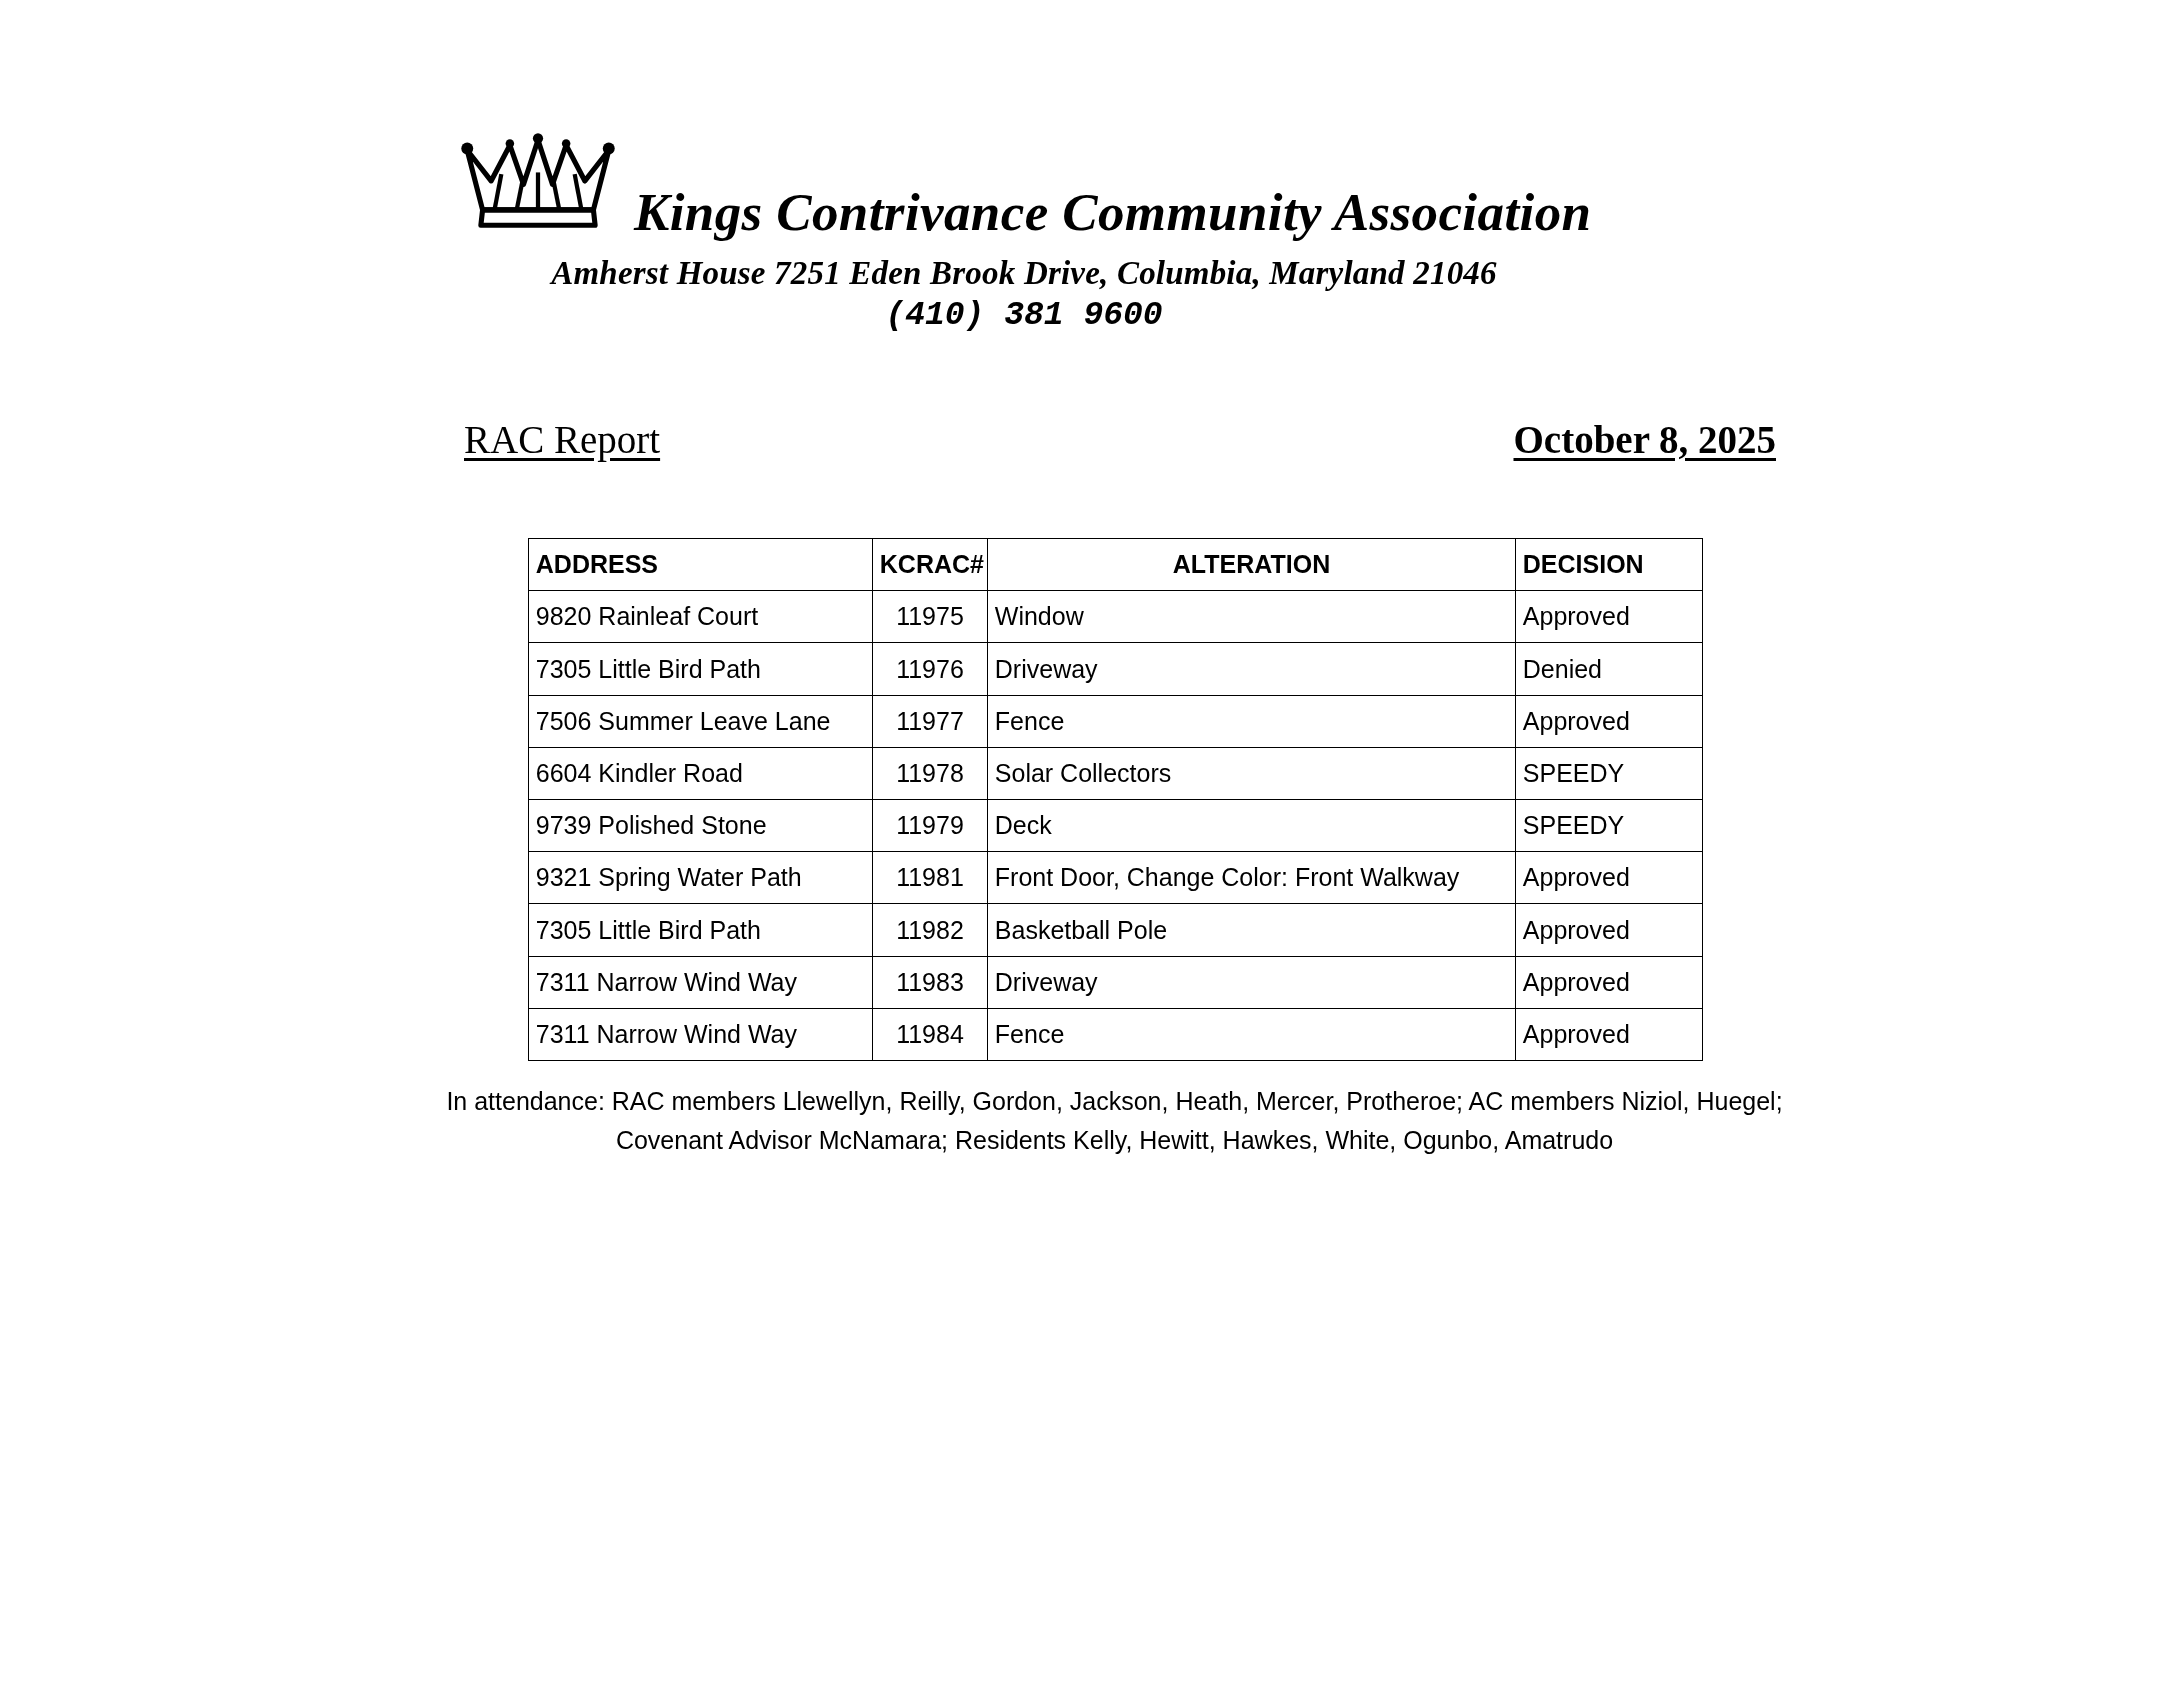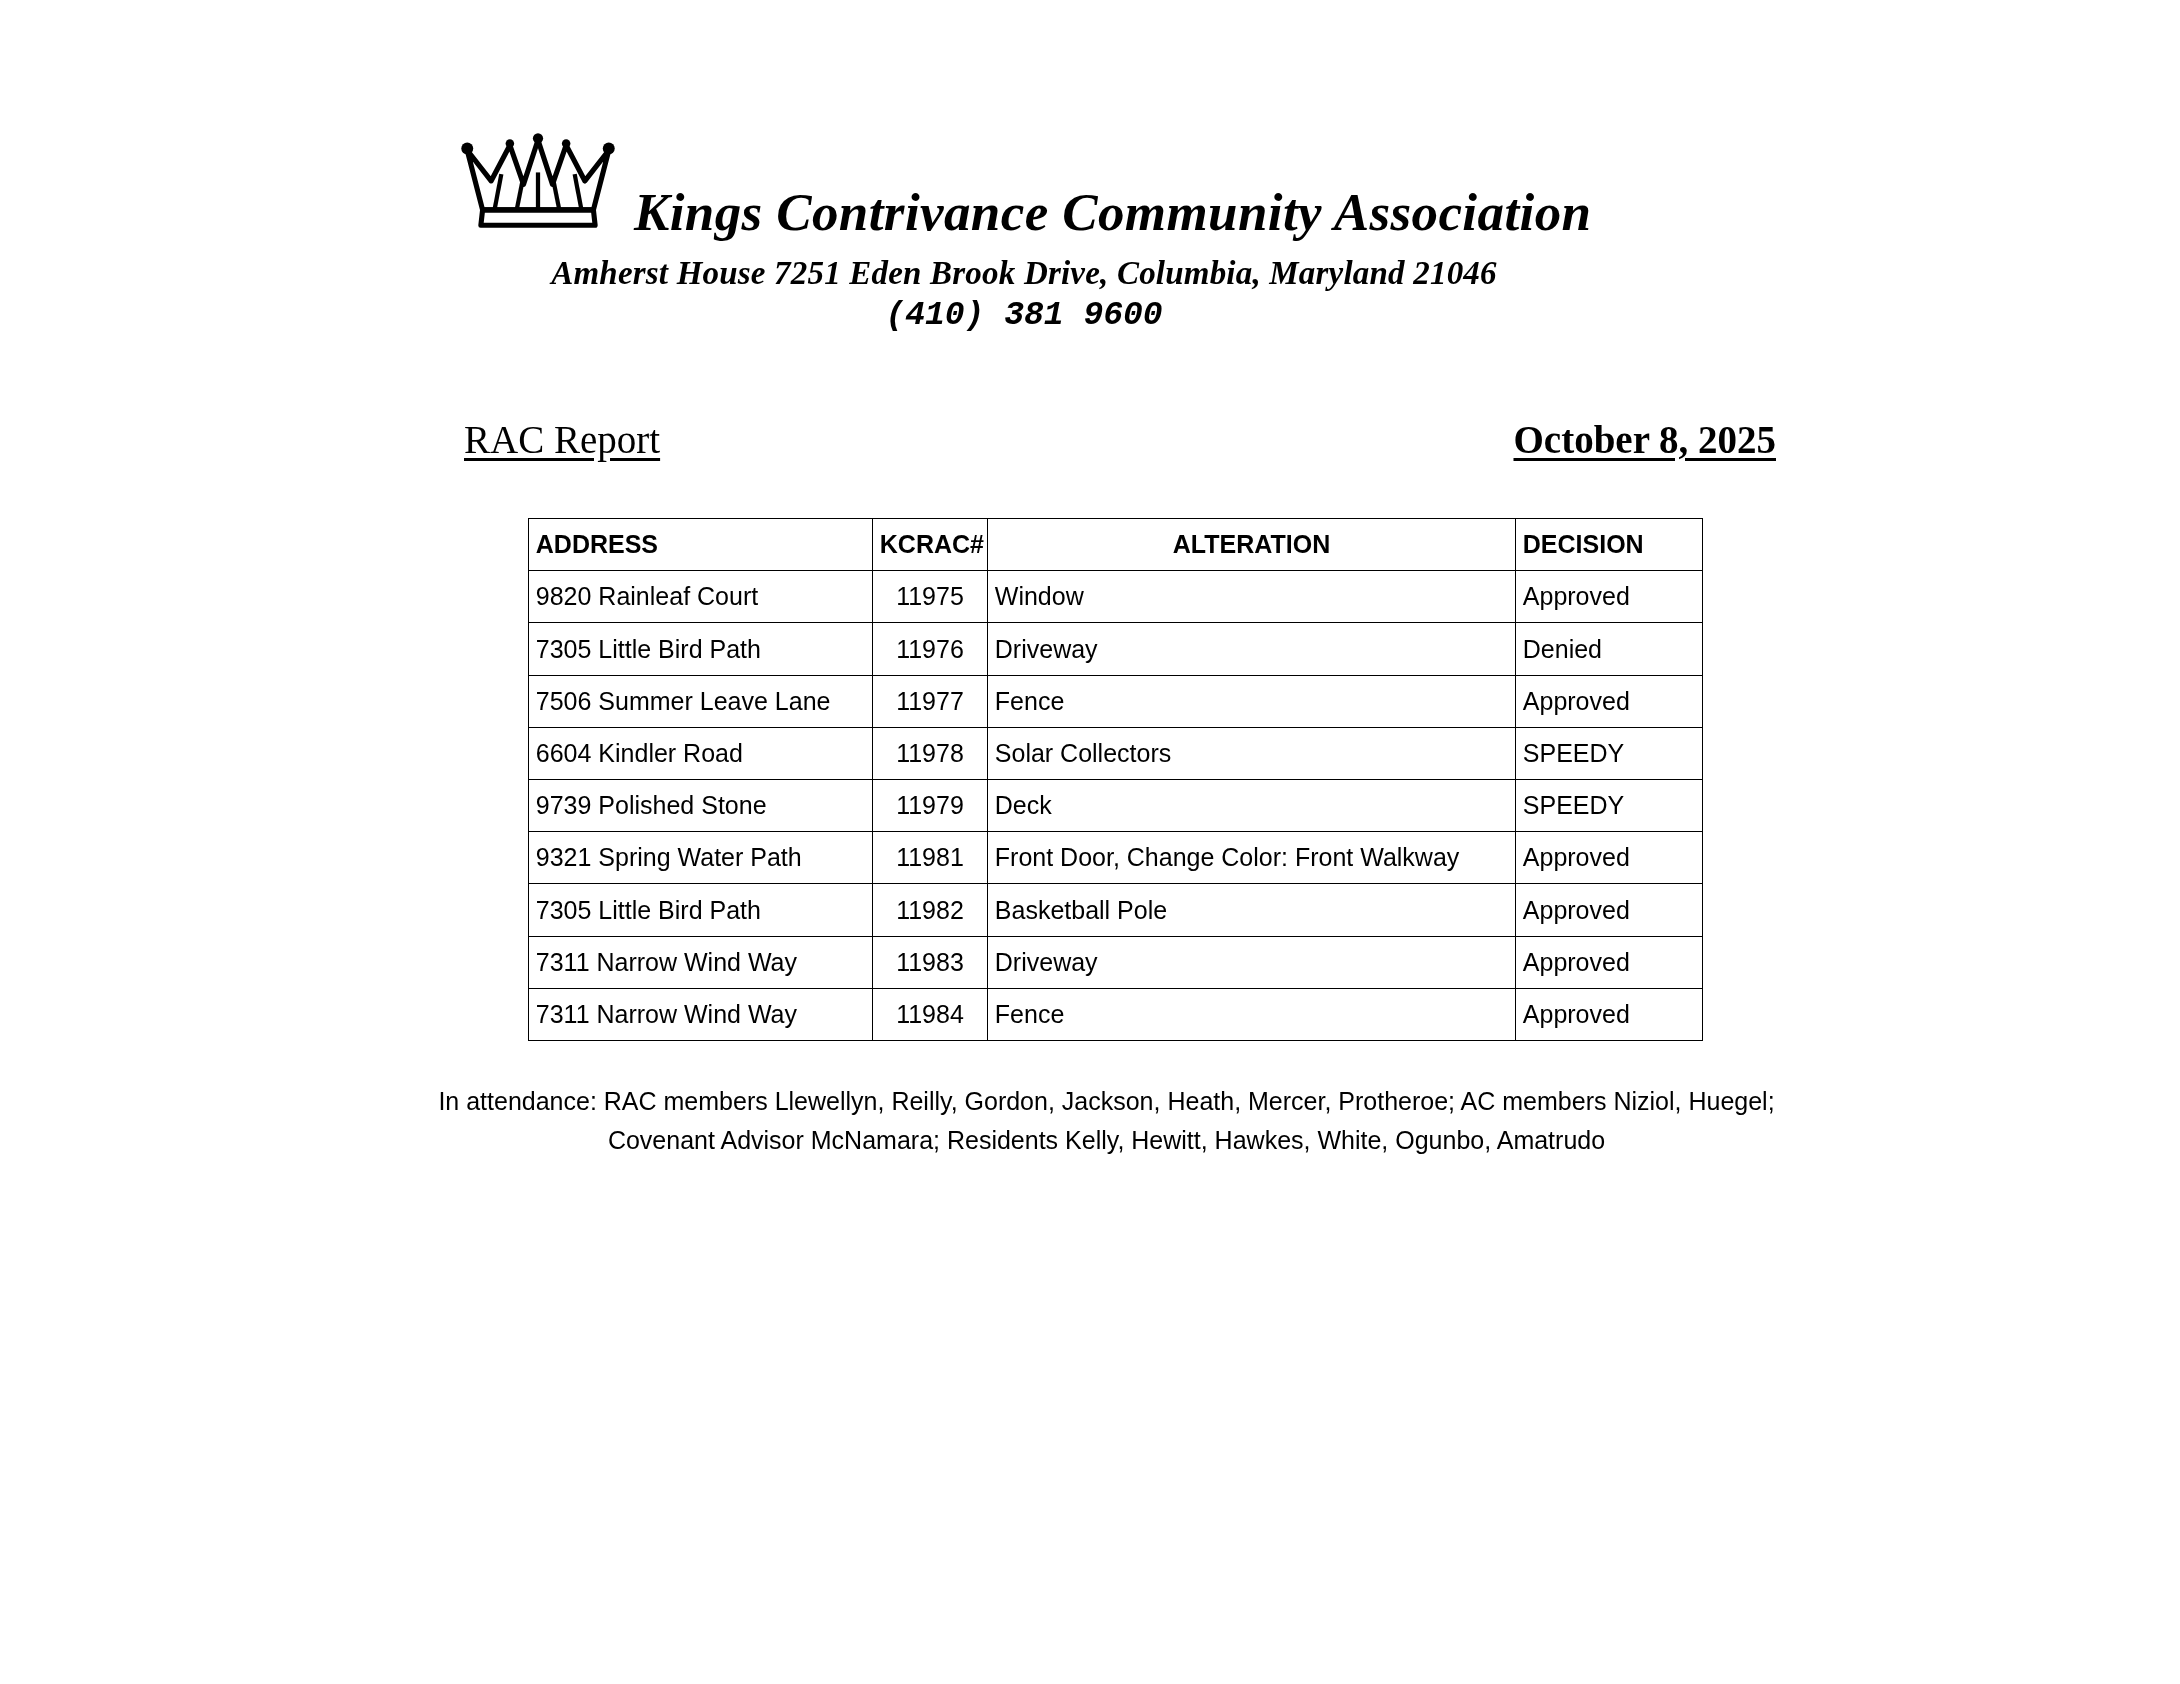--- a/index.html
+++ b/index.html
@@ -98,20 +98,21 @@
     position: absolute;
     left: 528px;
     top: 518px;
     width: 1174px;
   }
   table.rac {
     border-collapse: collapse;
     width: 1174px;
     table-layout: fixed;
     font-size: 25px;
+    margin-top: 20px;
   }
   table.rac th,
   table.rac td {
     border: 1.7px solid #000000;
     padding: 5.1px 6.8px;
     height: 41px;
     vertical-align: middle;
     font-weight: normal;
     font-size: 25px;
     line-height: 1.15;
@@ -130,21 +131,21 @@
   .th-dec { text-align: left; }
 
   td.address { text-align: left; }
   td.kcrac { text-align: center; }
   td.alter { text-align: left; }
   td.dec { text-align: left; }
 
   
   .attendance {
     position: absolute;
-    left: 374px;
+    left: 382px;
     top: 1082px;
     width: 1465px;
     text-align: center;
     font-size: 25px;
     line-height: 1.55;
   }
 </style>
 </head>
 <body>
 

